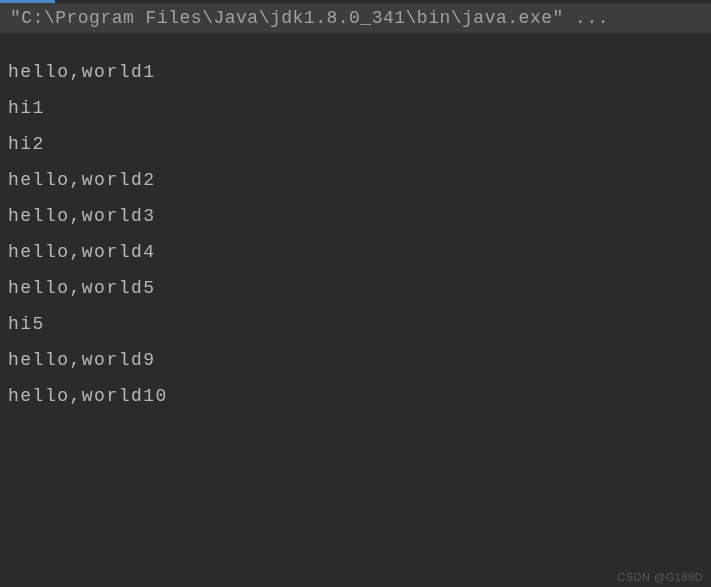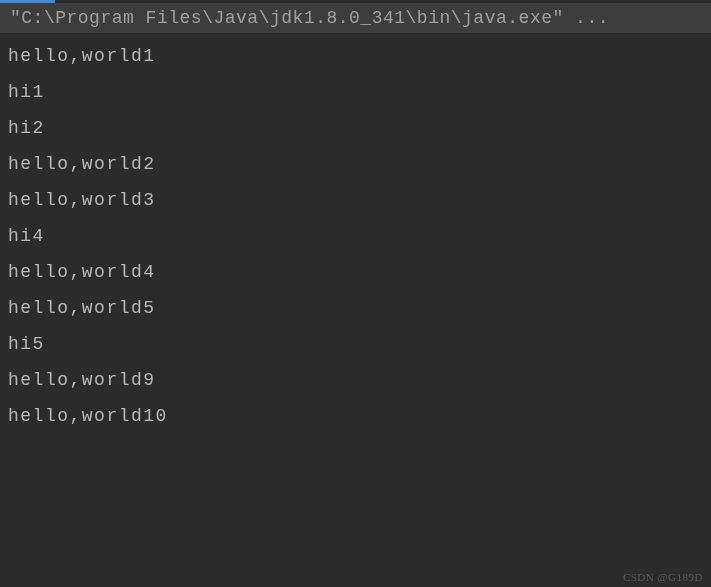--- a/index.html
+++ b/index.html
@@ -30,51 +30,51 @@
       color: #a0a0a0;
       padding: 5px 8px 5px 10px;
       font-size: 18px;
       letter-spacing: 0.5px;
       white-space: nowrap;
       overflow: hidden;
       margin-top: 3px;
     }
     .output {
       padding: 5px 8px 0 8px;
+      margin-top: 16px;
     }
     .output-line {
       line-height: 36px;
       letter-spacing: 1.5px;
       color: #b8b8b8;
       white-space: pre;
     }
     .watermark {
       position: absolute;
       bottom: 4px;
       right: 8px;
       font-size: 11px;
       color: #5a5a5a;
-      font-family: Liberation Serif, serif;
+      font-family: Liberation Sans, sans-serif;
       letter-spacing: 0.5px;
     }
   </style>
 </head>
 <body>
 
 <div class="tab-indicator"></div>
 
 <div class="command-line">"C:\Program Files\Java\jdk1.8.0_341\bin\java.exe" ...</div>
 
 <div class="output">
   <div class="output-line">hello,world1</div>
   <div class="output-line">hi1</div>
   <div class="output-line">hi2</div>
   <div class="output-line">hello,world2</div>
   <div class="output-line">hello,world3</div>
-  <div class="output-line">hi4</div>
   <div class="output-line">hello,world4</div>
   <div class="output-line">hello,world5</div>
   <div class="output-line">hi5</div>
   <div class="output-line">hello,world9</div>
   <div class="output-line">hello,world10</div>
 </div>
 
 <div class="watermark">CSDN @G189D</div>
 
 </body></html>

